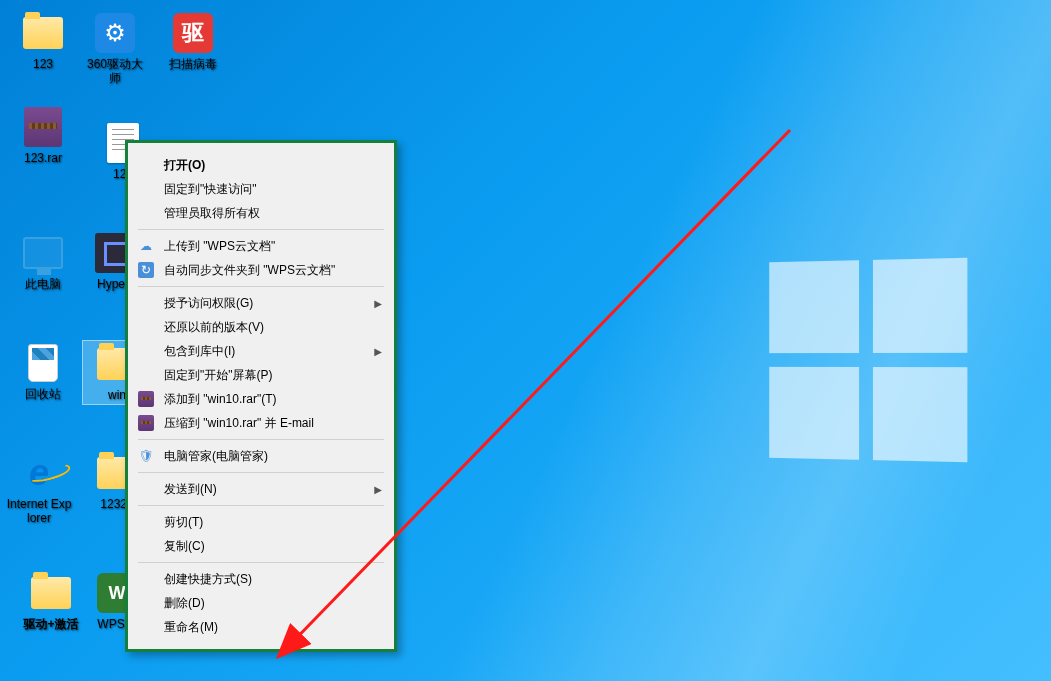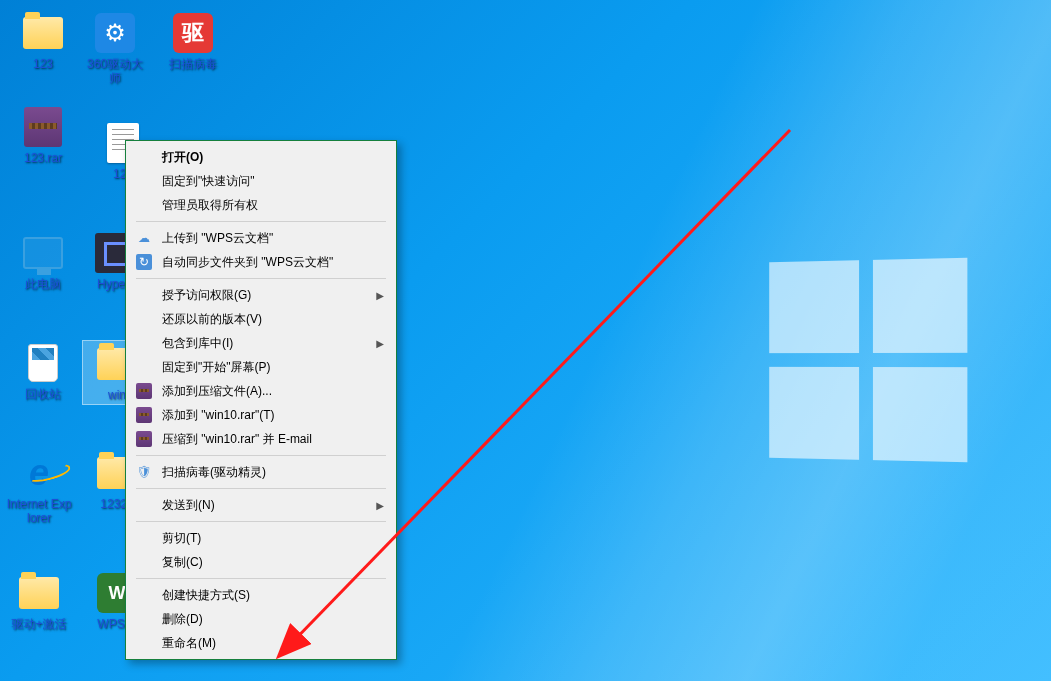--- a/index.html
+++ b/index.html
@@ -4,39 +4,39 @@
 <style>
 *{margin:0;padding:0;box-sizing:border-box;font-family:"Microsoft YaHei",Arial,sans-serif;user-select:none}
 body{width:1051px;height:681px;overflow:hidden;position:relative;background:linear-gradient(135deg,#0080d6 0%,#0a9cf0 40%,#2eb8ff 100%)}
 .light-beam{position:absolute;right:0;top:0;width:700px;height:681px;background:linear-gradient(115deg,transparent 40%,rgba(255,255,255,0.15) 55%,rgba(255,255,255,0.25) 70%,rgba(255,255,255,0.1) 85%);pointer-events:none}
 .windows-logo{position:absolute;right:85px;top:260px;width:200px;height:200px;display:grid;grid-template-columns:1fr 1fr;grid-template-rows:1fr 1fr;gap:14px;transform:perspective(600px) rotateY(-8deg)}
 .windows-logo div{background:rgba(255,255,255,0.6)}
 .desktop{position:absolute;left:0;top:0;width:100%;height:100%}
 .icon{position:absolute;width:70px;display:flex;flex-direction:column;align-items:center;cursor:pointer;padding:2px;text-align:center}
 .icon.selected{background:rgba(255,255,255,0.25);border:1px solid rgba(255,255,255,0.45)}
 .icon-img{width:42px;height:42px;margin-bottom:3px;display:flex;align-items:center;justify-content:center;font-size:28px}
-.icon-label{color:#1d4ed8;font-size:12px;text-shadow:1px 1px 2px rgba(0,0,0,0.7);line-height:1.2;word-break:break-all}
+.icon-label{color:#000000;font-size:12px;text-shadow:1px 1px 2px rgba(0,0,0,0.7);line-height:1.2;word-break:break-all}
 .folder-icon{background:linear-gradient(180deg,#ffe9a8 0%,#ffd257 100%);border-radius:3px;width:40px;height:32px;position:relative}
 .folder-icon::before{content:"";position:absolute;top:-5px;left:2px;width:15px;height:7px;background:#ffd257;border-radius:2px 2px 0 0}
 .rar-icon{background:linear-gradient(180deg,#7a4a8f,#5d3674);border-radius:3px;width:38px;height:40px;position:relative;display:flex;align-items:center;justify-content:center}
 .rar-icon::after{content:"";position:absolute;width:28px;height:6px;background:repeating-linear-gradient(90deg,#8b5a2b 0 3px,#5d3c1e 3px 6px);top:16px}
 .doc-icon{background:#fff;width:32px;height:40px;border-radius:2px;position:relative;box-shadow:0 1px 2px rgba(0,0,0,0.3)}
 .doc-icon::before{content:"";position:absolute;top:6px;left:5px;right:5px;height:22px;background:repeating-linear-gradient(180deg,#999 0 1px,transparent 1px 5px)}
 .pc-icon{width:40px;height:32px;border:2px solid #3aa0e0;border-radius:3px;background:rgba(58,160,224,0.3);position:relative}
 .pc-icon::after{content:"";position:absolute;bottom:-8px;left:12px;width:14px;height:6px;background:#3aa0e0}
 .bin-icon{background:#fff;width:30px;height:38px;border-radius:3px 3px 5px 5px;position:relative;overflow:hidden;border:1px solid #ccc}
 .bin-icon::before{content:"";position:absolute;top:3px;left:3px;right:3px;height:12px;background:linear-gradient(45deg,#4aa3df 25%,#2180c0 25%,#2180c0 50%,#4aa3df 50%,#4aa3df 75%,#2180c0 75%)}
 .ie-icon{color:#0078d7;font-size:36px;font-weight:bold;font-style:italic;position:relative}
 .ie-icon::after{content:"";position:absolute;width:40px;height:10px;border:2px solid #ffb900;border-radius:50%;top:14px;left:-2px;transform:rotate(-15deg);border-top-color:transparent;border-left-color:transparent}
 .app-blue{background:#1e88e5;width:40px;height:40px;border-radius:6px;display:flex;align-items:center;justify-content:center;color:#fff;font-size:24px}
 .app-red{background:#e53935;width:40px;height:40px;border-radius:6px;display:flex;align-items:center;justify-content:center;color:#fff;font-size:22px;font-weight:bold}
 .app-green{background:#2e7d32;width:40px;height:40px;border-radius:6px;display:flex;align-items:center;justify-content:center;color:#fff;font-size:18px;font-weight:bold}
 .app-dark{background:#2a2a3a;width:40px;height:40px;border-radius:3px;position:relative}
 .app-dark::after{content:"";position:absolute;width:18px;height:18px;border:3px solid #6a90ff;top:9px;left:9px}
-.context-menu{position:absolute;left:125px;top:140px;width:272px;background:#f0f0f0;border:1px solid #15803d;box-shadow:4px 4px 8px rgba(0,0,0,0.3);padding:4px 2px;font-size:12px}
+.context-menu{position:absolute;left:125px;top:140px;width:272px;background:#f0f0f0;border:3px solid #15803d;box-shadow:4px 4px 8px rgba(0,0,0,0.3);padding:10px 2px;font-size:12px}
 .menu-item{height:24px;display:flex;align-items:center;padding:0 10px 0 34px;position:relative;color:#000;cursor:default}
 .menu-item.bold{font-weight:bold}
 .menu-item .arrow{margin-left:auto;color:#555;font-size:10px}
 .menu-item .mi-icon{position:absolute;left:8px;width:16px;height:16px;display:flex;align-items:center;justify-content:center;font-size:12px}
 .menu-sep{height:1px;background:#d0d0d0;margin:4px 8px}
 .mi-rar{background:linear-gradient(180deg,#7a4a8f,#5d3674);border-radius:2px}
 .mi-rar::after{content:"";position:absolute;width:10px;height:3px;background:repeating-linear-gradient(90deg,#8b5a2b 0 2px,#5d3c1e 2px 4px);top:6px;left:3px}
 .mi-cloud{color:#4a90d9}
 .mi-sync{background:#4a90d9;border-radius:2px;color:#fff;font-size:10px}
 .mi-shield{color:#4a90d9;font-size:13px}
@@ -113,21 +113,21 @@
         <div class="ie-icon">e</div>
       </div>
       <div class="icon-label">Internet Explorer</div>
     </div>
     <div class="icon" style="left: 82px; top: 450px;">
       <div class="icon-img">
         <div class="folder-icon"></div>
       </div>
       <div class="icon-label">12323</div>
     </div>
-    <div class="icon" style="left: 4px; top: 570px;">
+    <div class="icon" style="left: 16px; top: 570px; font-weight: bold;">
       <div class="icon-img">
         <div class="folder-icon"></div>
       </div>
       <div class="icon-label">驱动+激活</div>
     </div>
     <div class="icon" style="left: 82px; top: 570px;">
       <div class="icon-img">
         <div class="app-green">W</div>
       </div>
       <div class="icon-label">WPS C</div>
@@ -163,34 +163,30 @@
     </div>
     <div class="menu-item">
       <span>包含到库中(I)</span>
       <span class="arrow">▶</span>
     </div>
     <div class="menu-item">
       <span>固定到"开始"屏幕(P)</span>
     </div>
     <div class="menu-item">
       <span class="mi-icon mi-rar"></span>
-      <span>添加到压缩文件(A)...</span>
-    </div>
-    <div class="menu-item">
-      <span class="mi-icon mi-rar"></span>
       <span>添加到 "win10.rar"(T)</span>
     </div>
     <div class="menu-item">
       <span class="mi-icon mi-rar"></span>
       <span>压缩到 "win10.rar" 并 E-mail</span>
     </div>
     <div class="menu-sep"></div>
     <div class="menu-item">
       <span class="mi-icon mi-shield">🛡</span>
-      <span>扫描病毒(驱动精灵)</span>
+      <span>电脑管家(电脑管家)</span>
     </div>
     <div class="menu-sep"></div>
     <div class="menu-item">
       <span>发送到(N)</span>
       <span class="arrow">▶</span>
     </div>
     <div class="menu-sep"></div>
     <div class="menu-item">
       <span>剪切(T)</span>
     </div>

